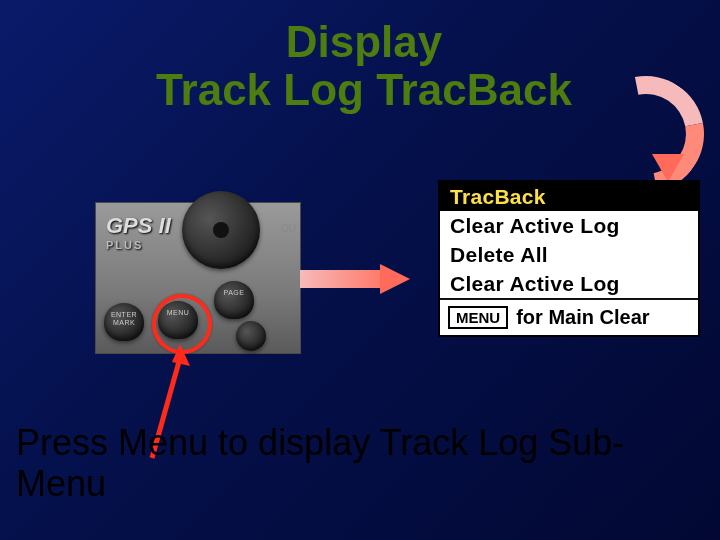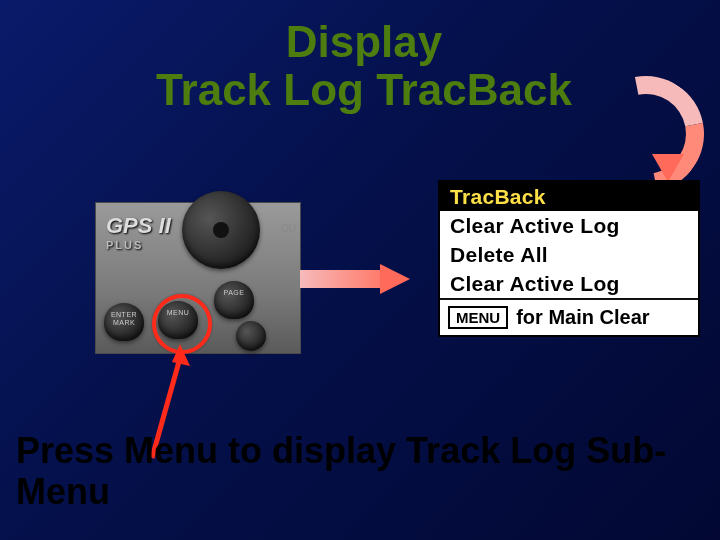--- a/index.html
+++ b/index.html
@@ -101,22 +101,22 @@
   }
   .menu-badge{
     border:2px solid #000;padding:1px 6px;
     font-family:"Arial Black",Arial,sans-serif;font-weight:900;font-size:15px;
   }
   .lcd-bot span.rest{
     font-family:"Arial Black",Arial,sans-serif;font-weight:900;font-size:20px;
   }
 
   .footnote{
-    position:absolute;left:16px;bottom:28px;right:20px;
-    color:#000;font-size:36px;font-weight:700;line-height:1.12;
+    position:absolute;left:16px;bottom:36px;right:20px;
+    color:#000;font-size:36px;font-weight:400;line-height:1.12;
   }
 </style>
 </head>
 <body>
 
 <div class="title">
   <span>Display</span>
   <span class="l2">Track Log TracBack</span>
 </div>
 

